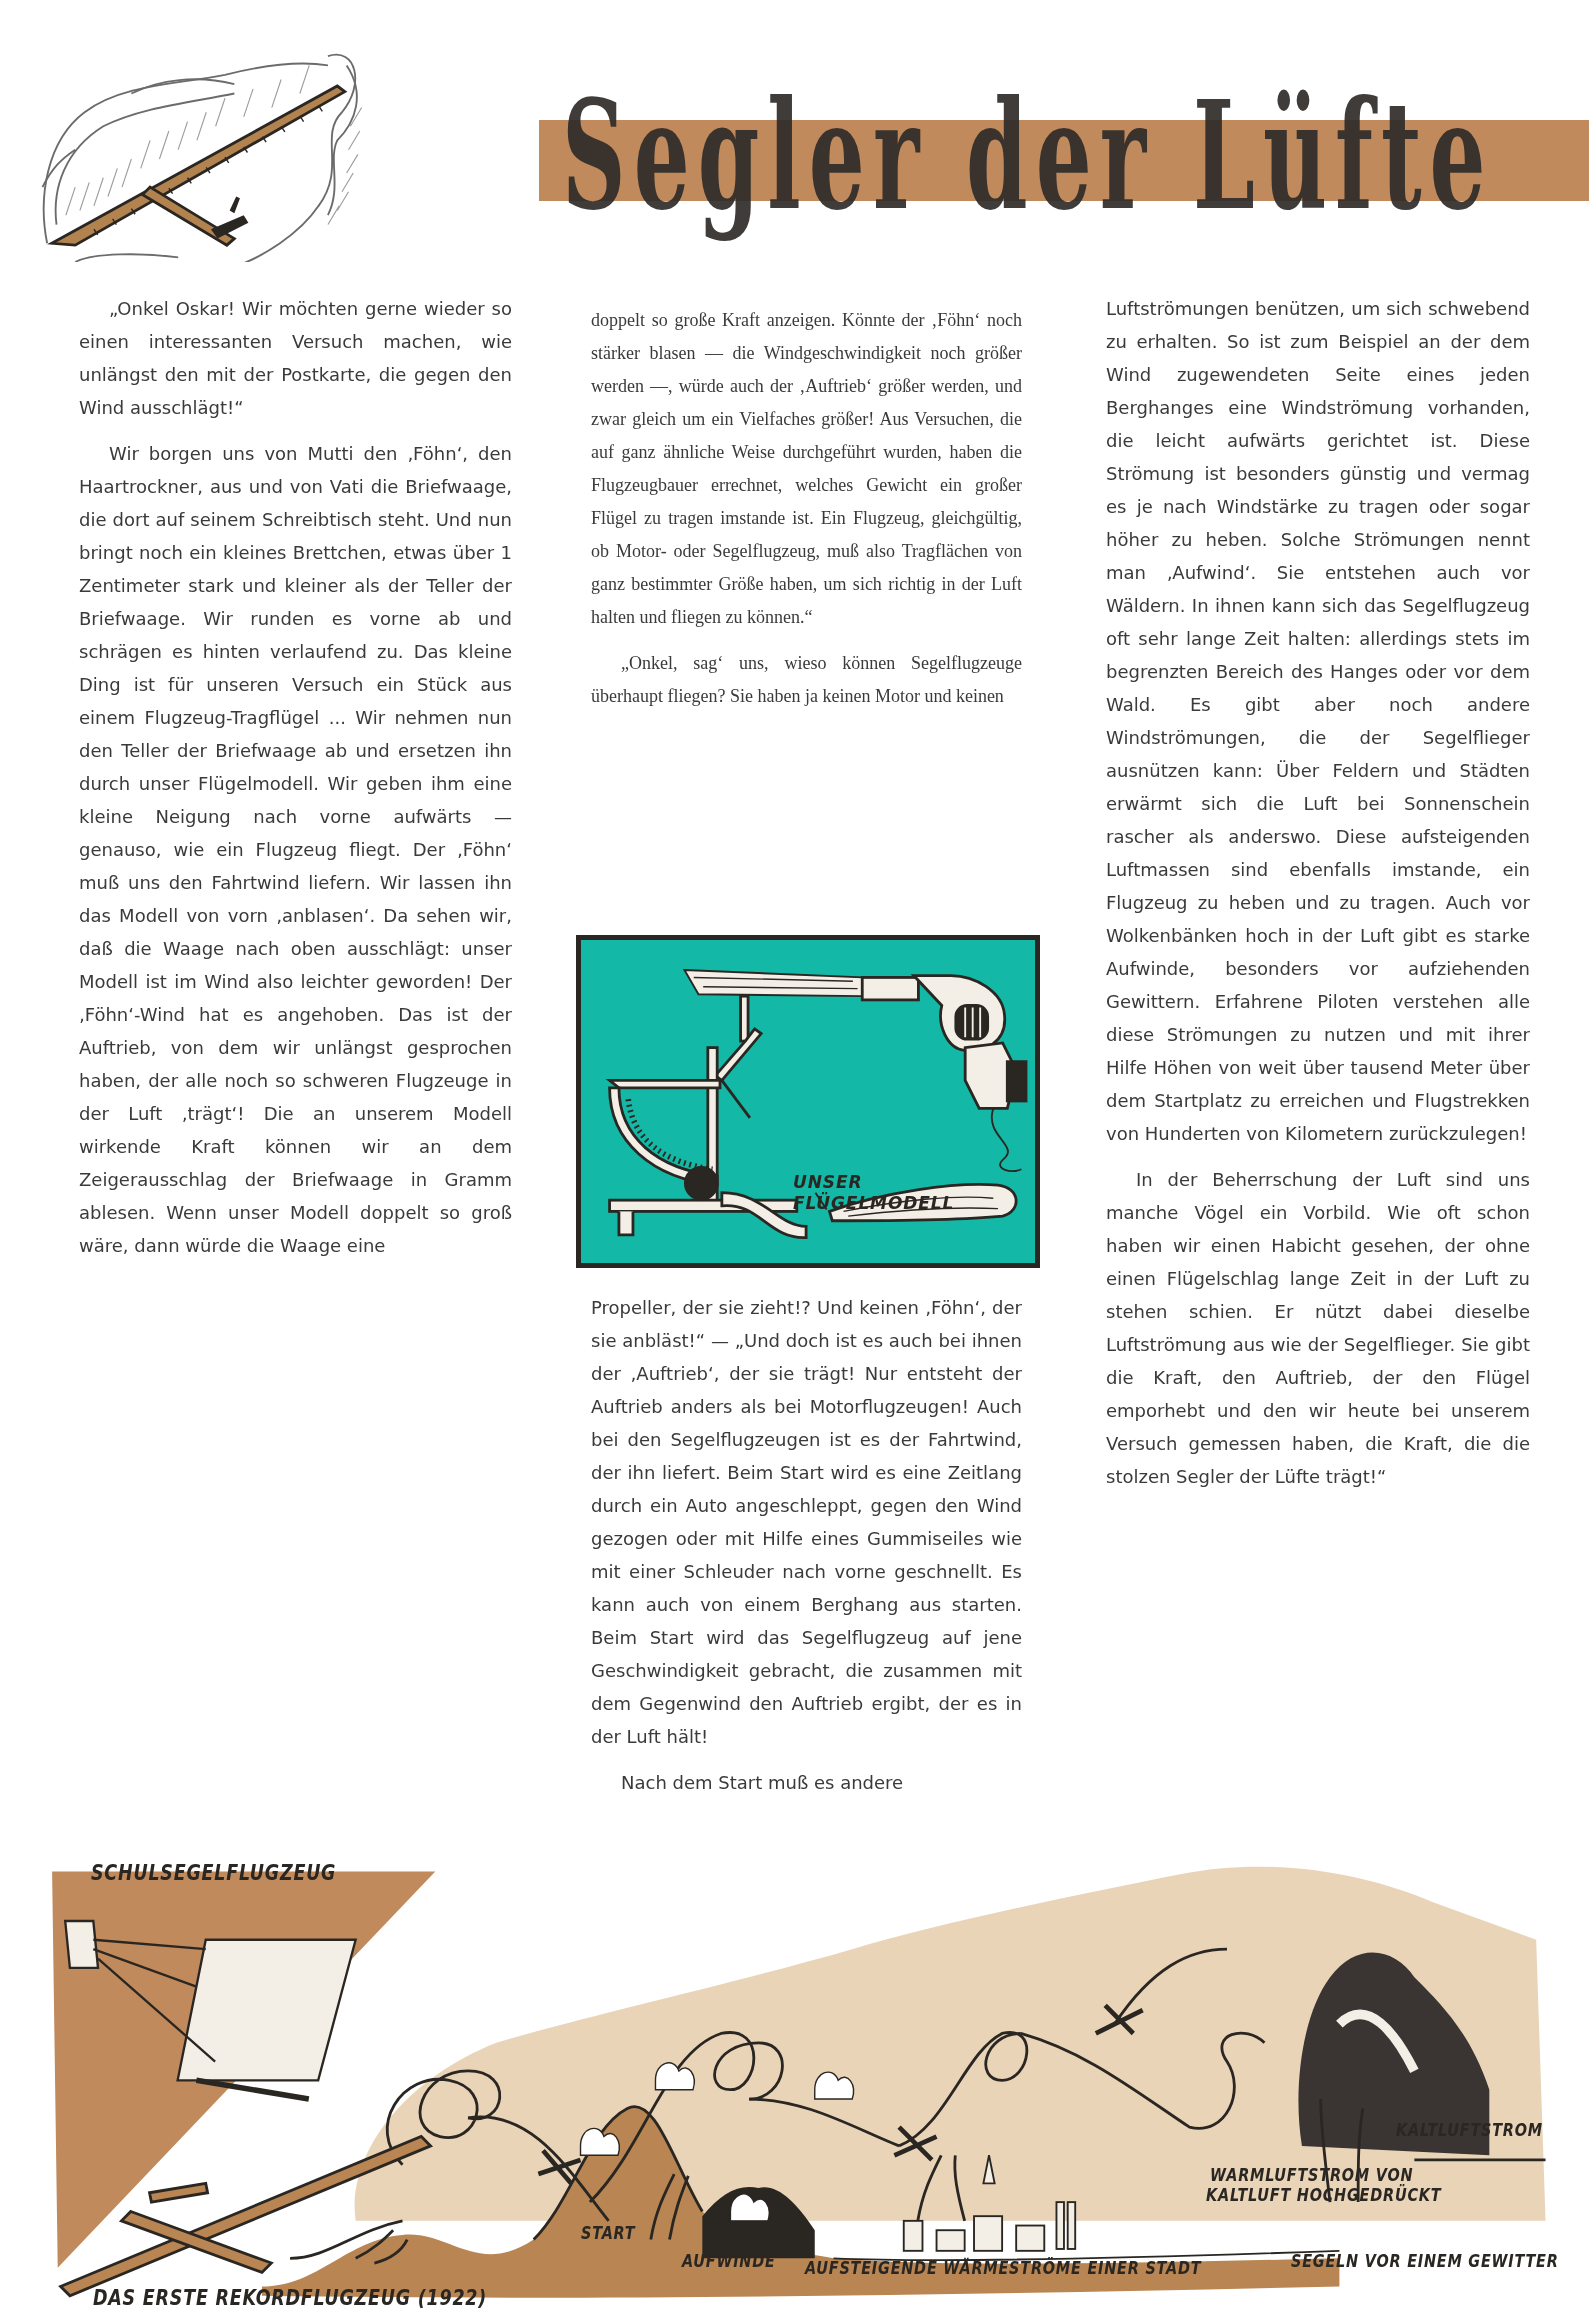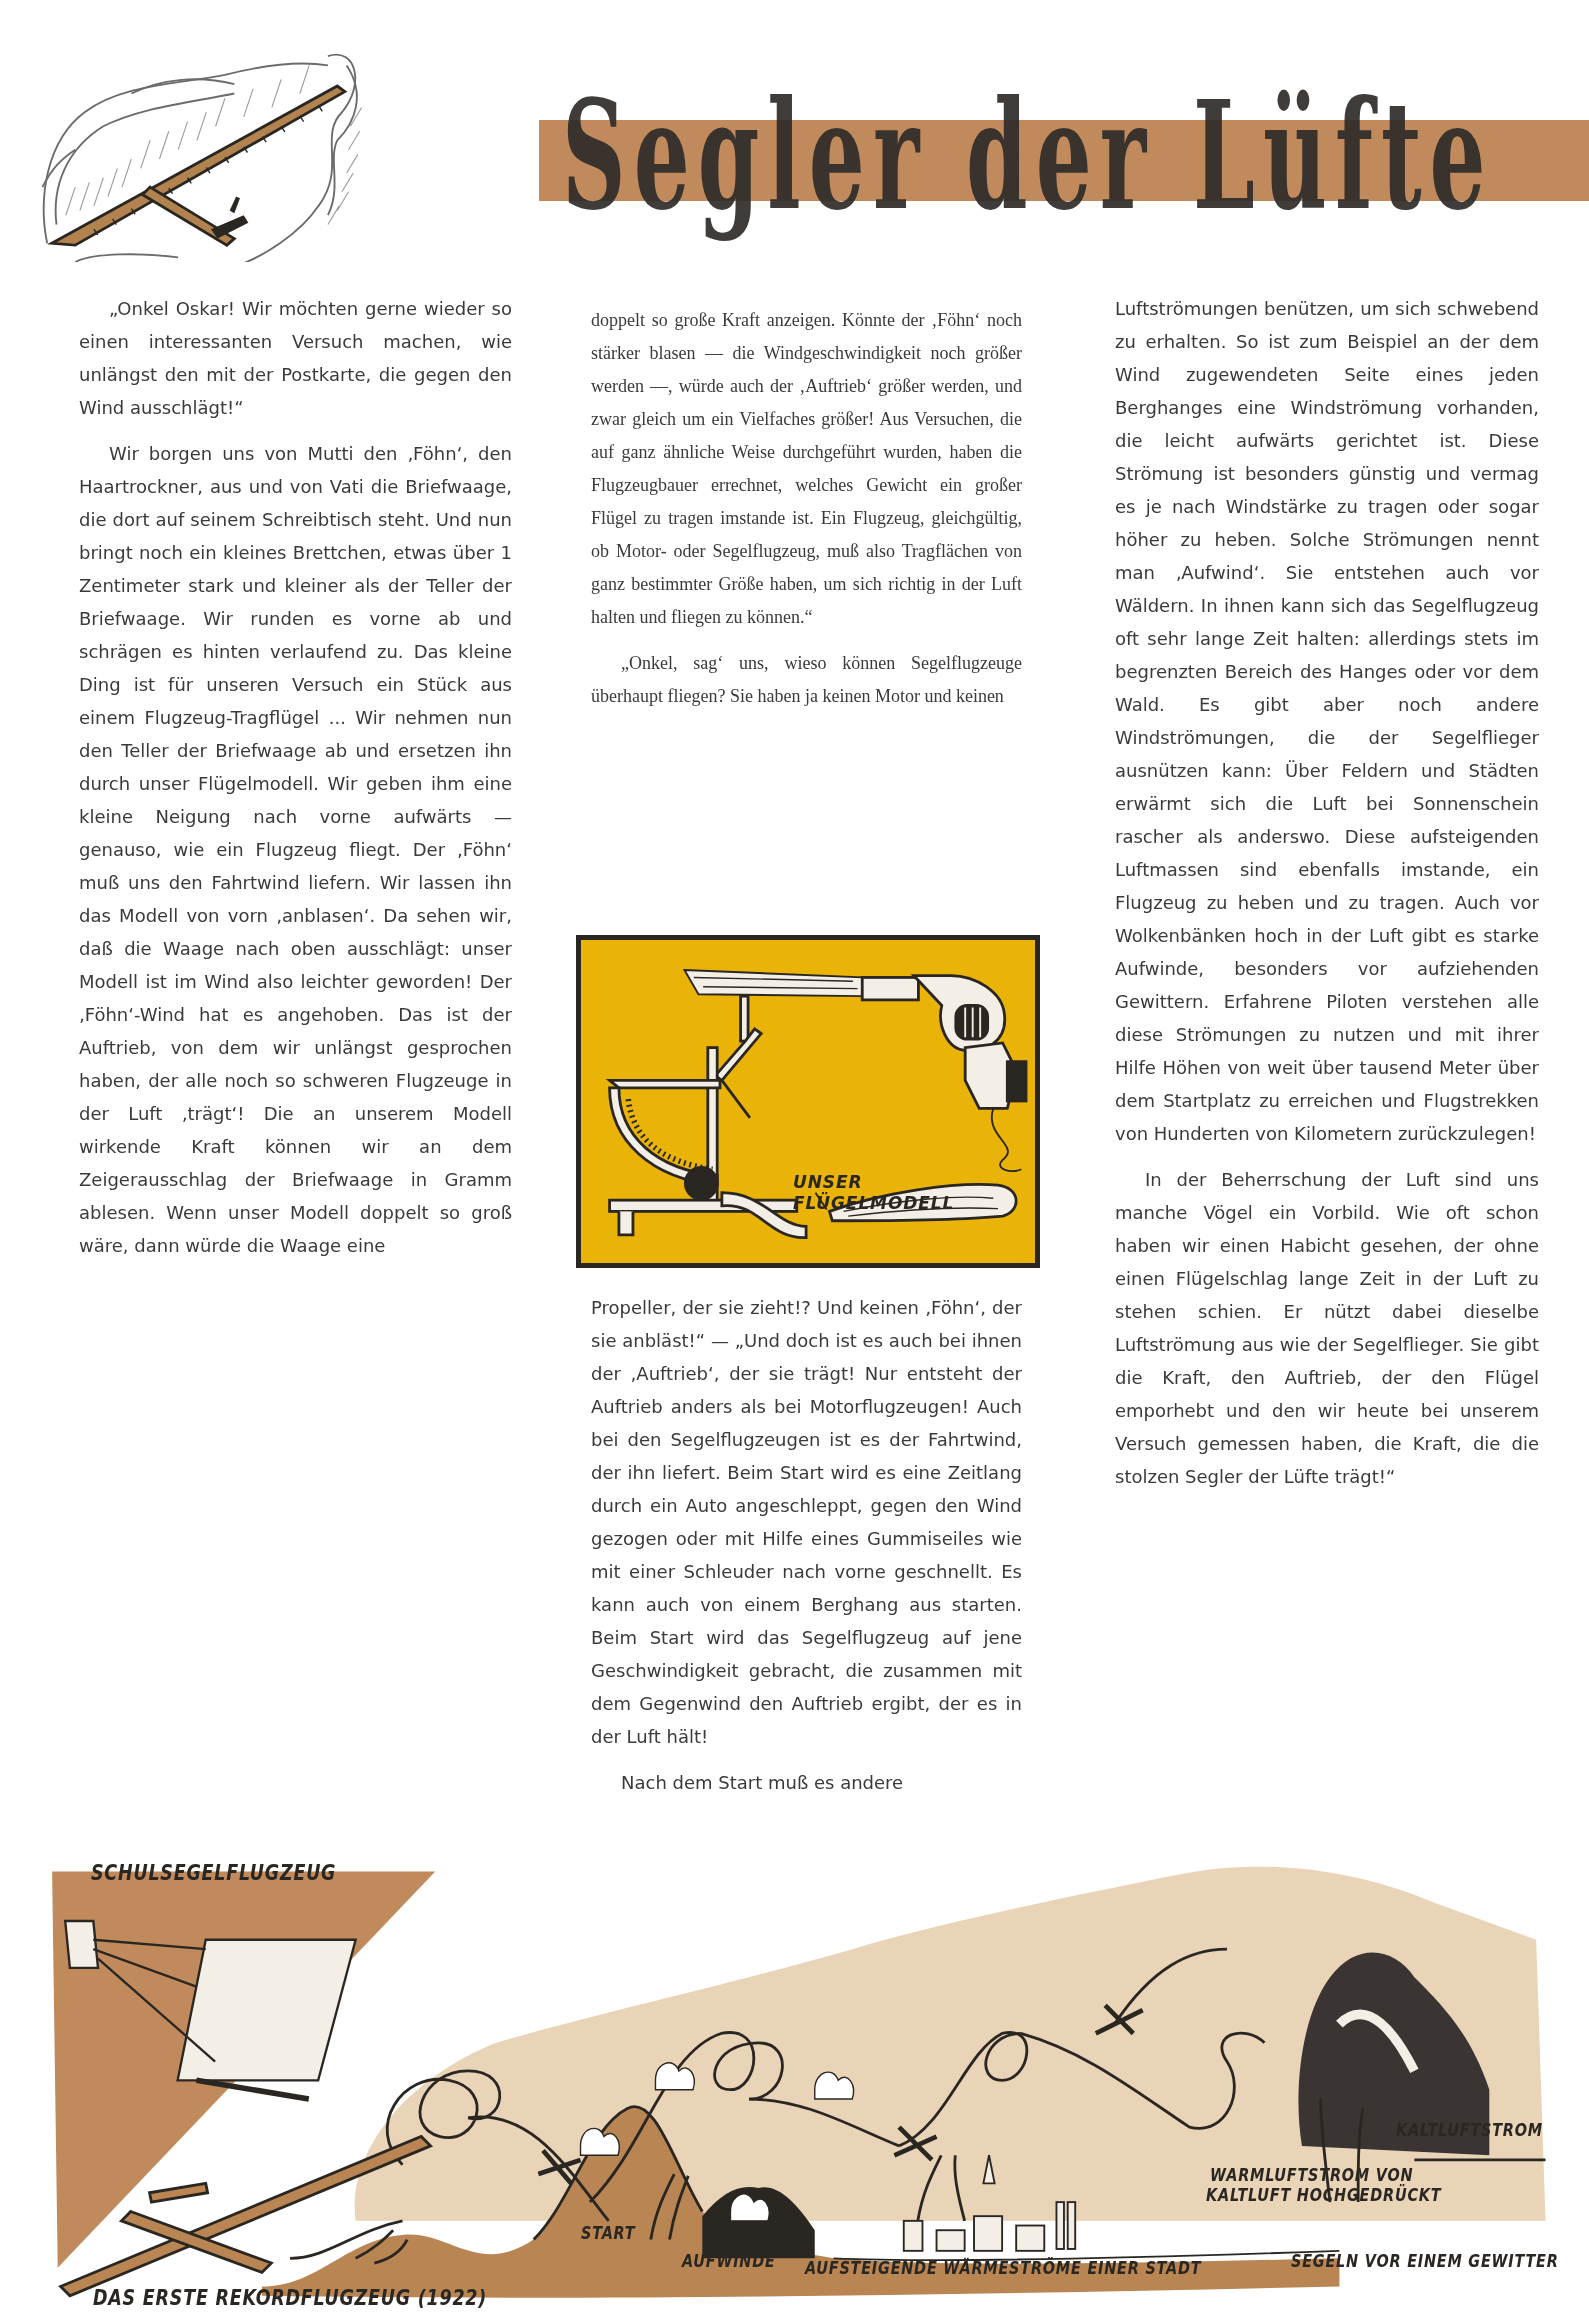--- a/index.html
+++ b/index.html
@@ -22,26 +22,26 @@
     }
     .glider-logo { position: absolute; left: 19px; top: 28px; width: 543px; height: 234px; }
 
     
     .col { position: absolute; font-size: 18px; line-height: 33px; text-align: justify; hyphens: manual; }
     .col p { margin: 0 0 13px 0; text-indent: 30px; }
     .col p.noindent { text-indent: 0; }
     .col1 { left: 79px; top: 292px; width: 433px; }
     .col2 { left: 591px; top: 304px; width: 431px; font-family: Liberation Serif, serif; }
     .col2b { left: 591px; top: 1291px; width: 431px; }
-    .col3 { left: 1106px; top: 292px; width: 424px; margin-left: 9px; }
+    .col3 { left: 1106px; top: 292px; width: 424px; }
 
     
     .figure {
       position: absolute; left: 576px; top: 935px; width: 464px; height: 333px;
-      background: #eab308; border: 5.6px solid #2a2622; box-sizing: border-box;
+      background: #14b8a6; border: 5.6px solid #2a2622; box-sizing: border-box;
     }
     .figure svg { position: absolute; left: 0; top: 0; }
     .fig-label {
       position: absolute; font-family: "DejaVu Sans", sans-serif; font-style: italic;
       font-weight: bold; font-size: 17px; color: #2a2622; letter-spacing: 0.9px; line-height: 20.6px;
     }
 
     
     .bottom { position: absolute; left: 9px; top: 1846px; width: 1287px; height: 478px; }
     .bottom svg { position: absolute; left: 0; top: 0; }

